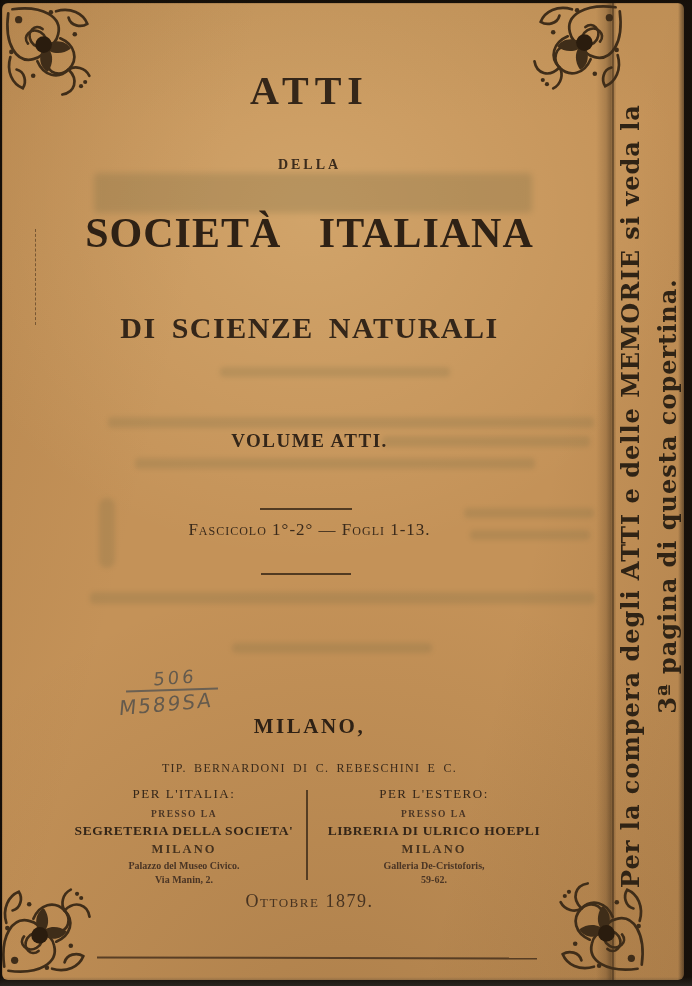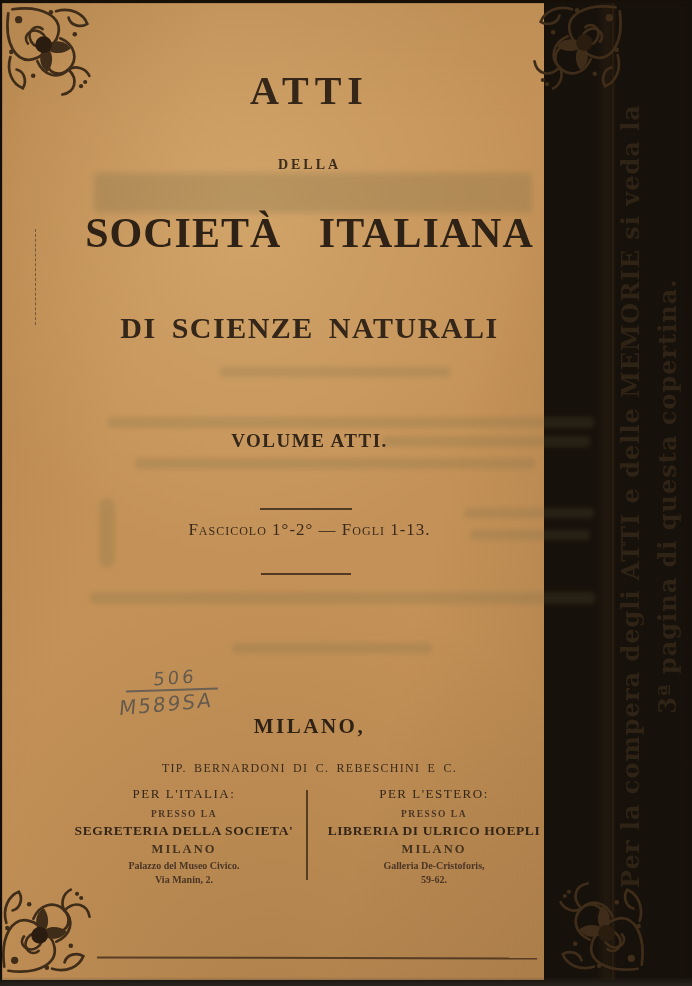--- a/index.html
+++ b/index.html
@@ -1,24 +1,24 @@
 <!DOCTYPE html>
 <html><head>
 <meta charset="utf-8">
 <style>
   html,body{margin:0;padding:0;background:#2a241d;}
   .page{position:relative;width:692px;height:986px;overflow:hidden;background:#17110b;
         font-family:"Liberation Serif","DejaVu Serif",serif;}
-  .paper{position:absolute;left:2px;top:3px;width:542px;height:977px;
+  .paper{position:absolute;left:2px;top:3px;width:682px;height:977px;
     background:
       radial-gradient(ellipse 80% 50% at 45% 22%, rgba(255,226,168,.22), transparent 70%),
       radial-gradient(ellipse 120% 80% at 50% 108%, rgba(86,56,24,.20), transparent 62%),
       linear-gradient(104deg, rgba(130,88,42,.18), transparent 28%, transparent 72%, rgba(110,74,36,.22)),
       linear-gradient(180deg, rgba(150,120,70,.12), transparent 12%),
-      #c49258;}
+      #c49258; border-radius: 6px;}
   
   .edge-top{position:absolute;left:0;top:0;width:100%;height:4px;background:linear-gradient(180deg,#150f08,rgba(21,15,8,.0));}
   .edge-left{position:absolute;left:0;top:0;width:3px;height:100%;background:linear-gradient(90deg,rgba(18,12,7,.85),rgba(18,12,7,0));}
   .edge-right{position:absolute;right:0;top:0;width:14px;height:100%;background:linear-gradient(90deg,rgba(23,16,10,0),rgba(23,16,10,.72) 60%,#17110b);}
   .edge-bottom{position:absolute;left:0;bottom:0;width:100%;height:9px;background:linear-gradient(0deg,rgba(52,48,42,.65),rgba(52,48,42,0));}
   .crease{position:absolute;left:594px;top:0;width:20px;height:100%;
       background:linear-gradient(90deg,rgba(70,48,26,0),rgba(70,48,26,.22) 50%,rgba(42,28,14,.40) 74%,rgba(70,48,26,.08));}
   .crease-line{position:absolute;left:610px;top:0;width:1.5px;height:100%;background:rgba(56,38,20,.45);}
   .dash-tl{position:absolute;left:33px;top:226px;height:96px;width:0;border-left:1.6px dashed rgba(58,40,22,.55);}
 
@@ -118,20 +118,21 @@
     <div class="divider"></div>
     <div class="col col-estero">
       <p class="heading">PER L'ESTERO:</p>
       <p class="presso">PRESSO LA</p>
       <p class="vendor">LIBRERIA DI ULRICO HOEPLI</p>
       <p class="vcity">MILANO</p>
       <p class="addr">Galleria De-Cristoforis,</p>
       <p class="addr">59-62.</p>
     </div>
 
+    <div class="t date-line">Ottobre 1879.</div>
     <div class="rule bottom-rule"></div>
 
     <div class="crease"></div>
     <div class="crease-line"></div>
     <div class="dash-tl"></div>
 
     <div class="vwrap">
       <div class="vline">Per la compera degli ATTI e delle MEMORIE si veda la</div>
       <div class="vline">3ª pagina di questa copertina.</div>
     </div>

